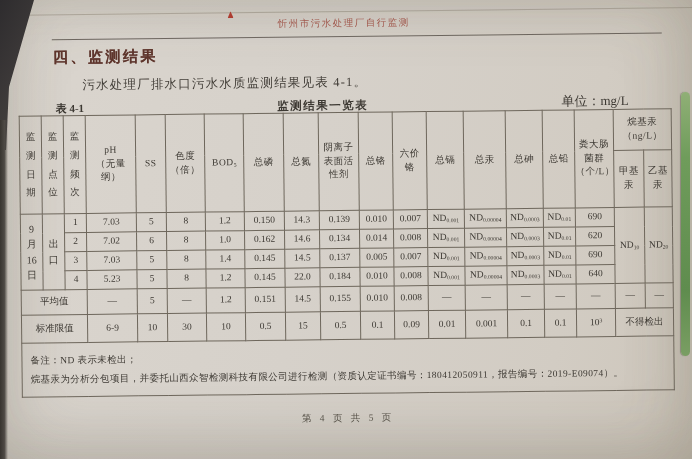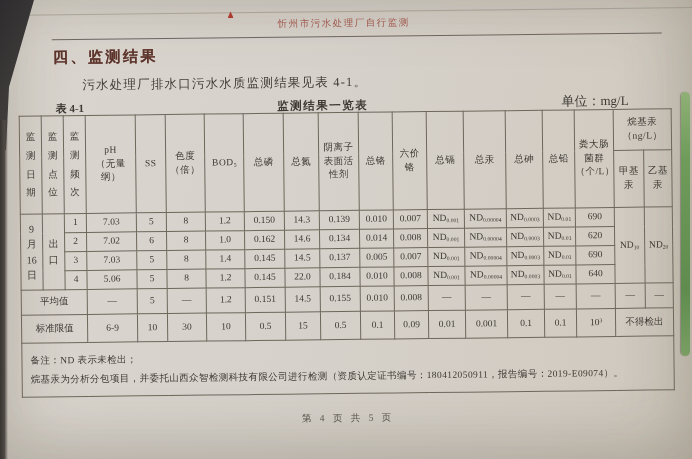--- a/index.html
+++ b/index.html
@@ -206,21 +206,21 @@
             <td>0.005</td>
             <td>0.007</td>
             <td>ND<sub>0.001</sub></td>
             <td>ND<sub>0.00004</sub></td>
             <td>ND<sub>0.0003</sub></td>
             <td>ND<sub>0.01</sub></td>
             <td>690</td>
           </tr>
           <tr class="datarow">
             <td>4</td>
-            <td>5.06</td>
+            <td>5.23</td>
             <td>5</td>
             <td>8</td>
             <td>1.2</td>
             <td>0.145</td>
             <td>22.0</td>
             <td>0.184</td>
             <td>0.010</td>
             <td>0.008</td>
             <td>ND<sub>0.001</sub></td>
             <td>ND<sub>0.00004</sub></td>

